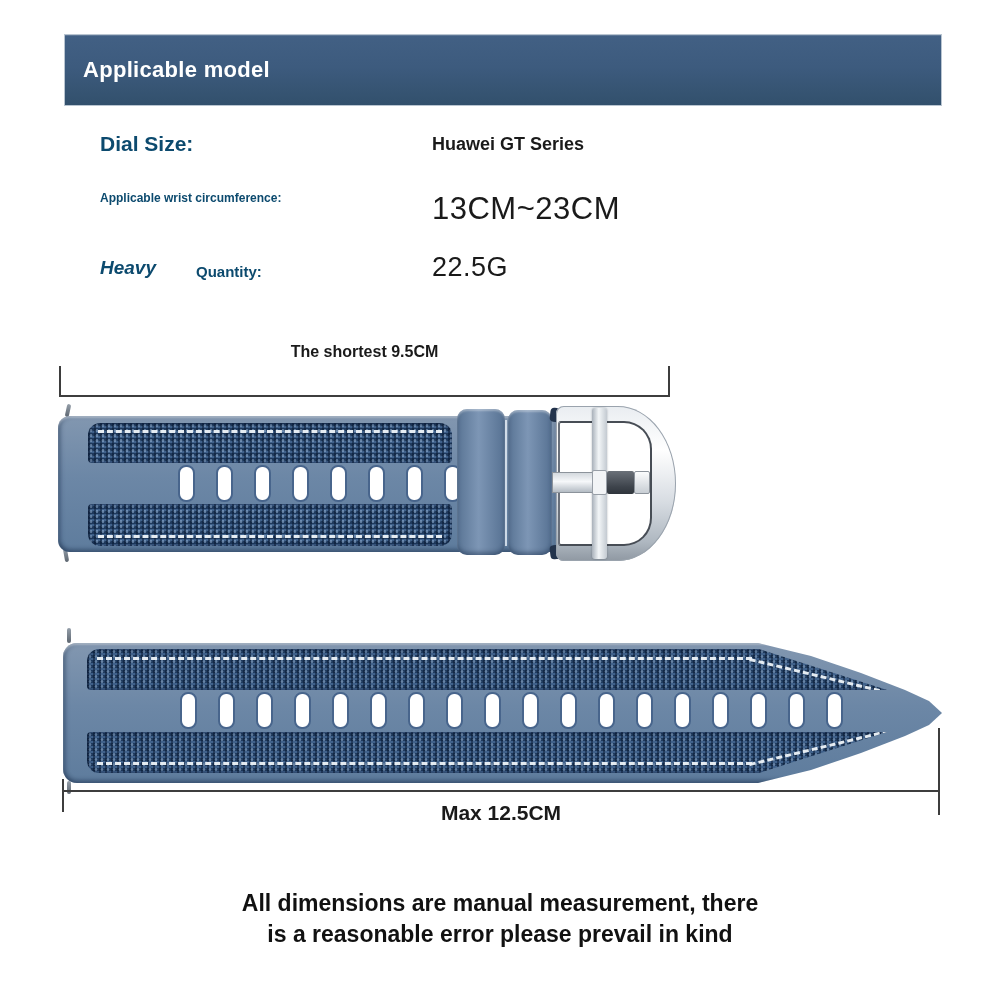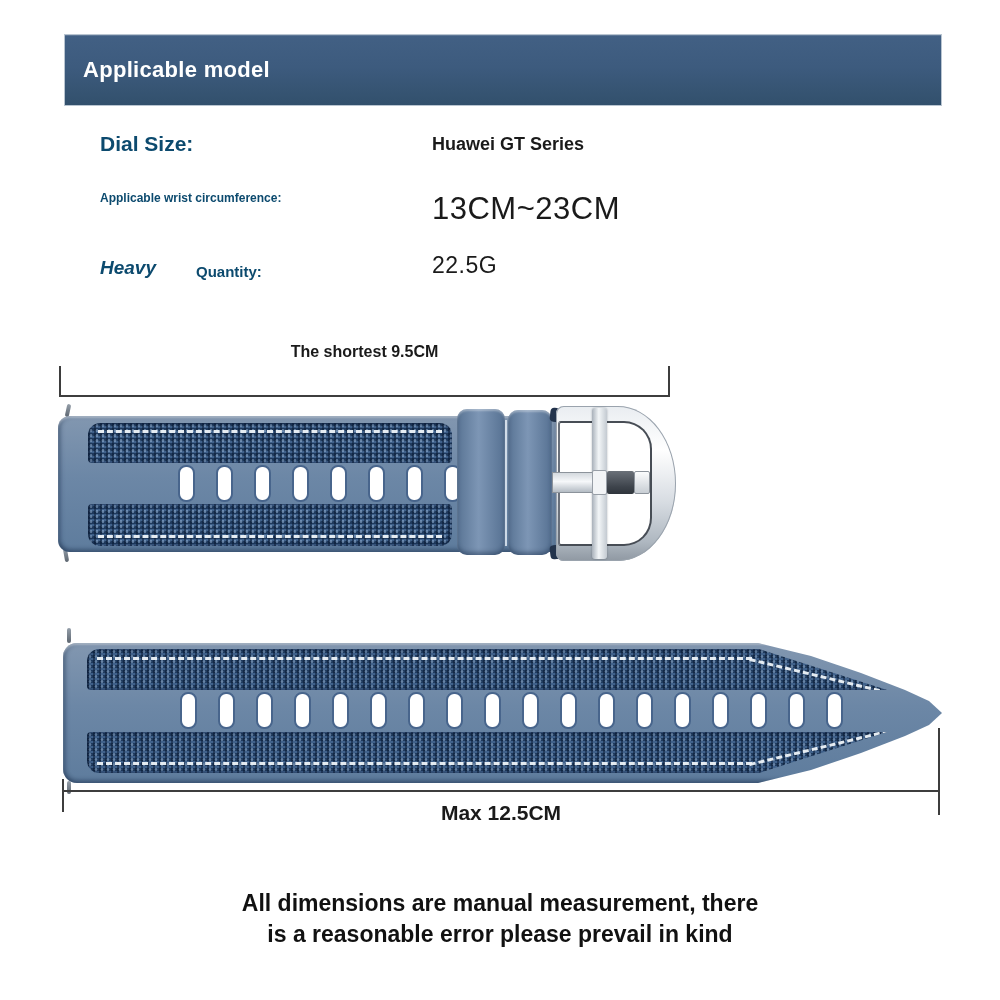--- a/index.html
+++ b/index.html
@@ -25,21 +25,21 @@
   }
 
   
   .spec-label { font-weight: bold; color: #0c4a6e; }
   .lbl-dial   { left: 100px; top: 132px; font-size: 21px; }
   .val-dial   { left: 432px; top: 134px; font-size: 18px; font-weight: bold; }
   .lbl-wrist  { left: 100px; top: 188px; width: 185px; font-size: 12px; line-height: 21px; }
   .val-wrist  { left: 432px; top: 191px; font-size: 31px; font-weight: 400; letter-spacing: .5px; }
   .lbl-heavy  { left: 100px; top: 257px; font-size: 19px; font-style: italic; }
   .lbl-qty    { left: 176px; top: 263px; font-size: 15px; margin-left: 20px; }
-  .val-weight { left: 432px; top: 252px; font-size: 23px; font-weight: 400; letter-spacing: .5px; }
+  .val-weight { left: 432px; top: 252px; font-size: 27px; font-weight: 400; letter-spacing: .5px; }
 
   
   .bracket-top {
     left: 59px; top: 366px; width: 611px; height: 31px;
     border: 2px solid #3d3d3d; border-top: none;
   }
   .label-short {
     left: 59px; top: 343px; width: 611px; text-align: center;
     font-size: 16px; font-weight: bold;
   }

